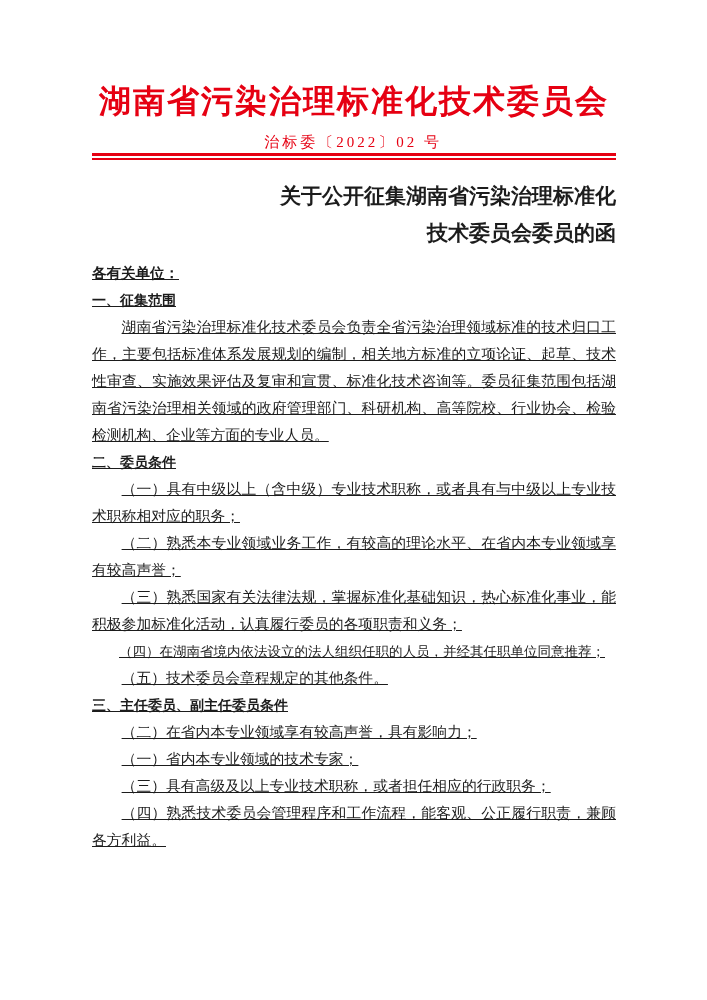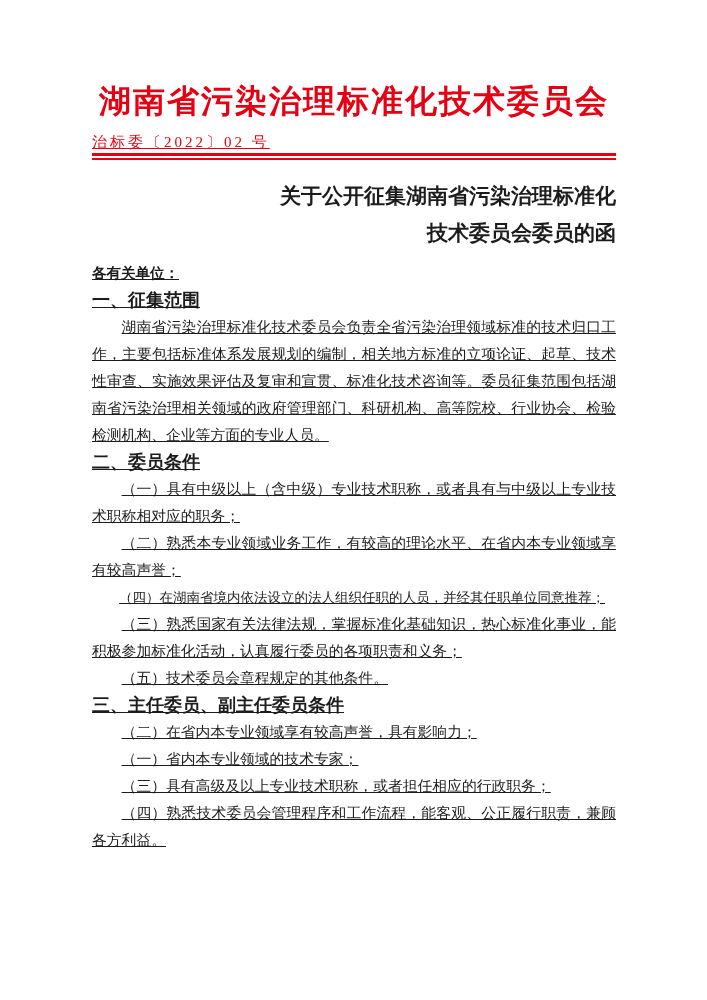--- a/index.html
+++ b/index.html
@@ -25,24 +25,23 @@
     font-weight: bold;
     text-align: center;
     letter-spacing: 2px;
     white-space: nowrap;
   }
   .doc-number {
     margin-top: 15px;
     color: var(--accent, #e60012);
     font-size: 15px;
     line-height: 18px;
-    text-align: left;
+    text-align: center;
     letter-spacing: 3px;
     padding-right: 2px;
-    text-decoration: underline;
   }
   .red-divider {
     margin-top: 2px;
     height: 2px;
     border-top: 3px solid var(--accent, #e60012);
     border-bottom: 2px solid var(--accent, #e60012);
   }
   .doc-title {
     margin-top: 18px;
     font-size: 21px;
@@ -60,21 +59,21 @@
   }
   .salutation {
     font-weight: bold;
     font-family: "Liberation Sans", sans-serif;
     font-size: 14.5px;
   }
   .para { text-indent: 2em; }
   .sec-heading {
     font-weight: bold;
     font-family: "Liberation Sans", sans-serif;
-    font-size: 18px;
+    font-size: 14px;
   }
   .tight { font-size: 13.5px; }
 </style>
 </head>
 <body>
 
 <div class="page">
   <div class="content">
 
     <div class="org-title">湖南省污染治理标准化技术委员会</div>
@@ -90,22 +89,22 @@
 
     <div class="body-text">
       <div class="salutation">各有关单位：</div>
 
       <div class="sec-heading">一、征集范围</div>
       <div class="para">湖南省污染治理标准化技术委员会负责全省污染治理领域标准的技术归口工作，主要包括标准体系发展规划的编制，相关地方标准的立项论证、起草、技术性审查、实施效果评估及复审和宣贯、标准化技术咨询等。委员征集范围包括湖南省污染治理相关领域的政府管理部门、科研机构、高等院校、行业协会、检验检测机构、企业等方面的专业人员。</div>
 
       <div class="sec-heading">二、委员条件</div>
       <div class="para">（一）具有中级以上（含中级）专业技术职称，或者具有与中级以上专业技术职称相对应的职务；</div>
       <div class="para">（二）熟悉本专业领域业务工作，有较高的理论水平、在省内本专业领域享有较高声誉；</div>
+      <div class="para">（三）熟悉国家有关法律法规，掌握标准化基础知识，热心标准化事业，能积极参加标准化活动，认真履行委员的各项职责和义务；</div>
       <div class="para tight">（四）在湖南省境内依法设立的法人组织任职的人员，并经其任职单位同意推荐；</div>
-      <div class="para">（三）熟悉国家有关法律法规，掌握标准化基础知识，热心标准化事业，能积极参加标准化活动，认真履行委员的各项职责和义务；</div>
       <div class="para">（五）技术委员会章程规定的其他条件。</div>
 
       <div class="sec-heading">三、主任委员、副主任委员条件</div>
       <div class="para">（二）在省内本专业领域享有较高声誉，具有影响力；</div>
       <div class="para">（一）省内本专业领域的技术专家；</div>
       <div class="para">（三）具有高级及以上专业技术职称，或者担任相应的行政职务；</div>
       <div class="para">（四）熟悉技术委员会管理程序和工作流程，能客观、公正履行职责，兼顾各方利益。</div>
     </div>
 
   </div>

